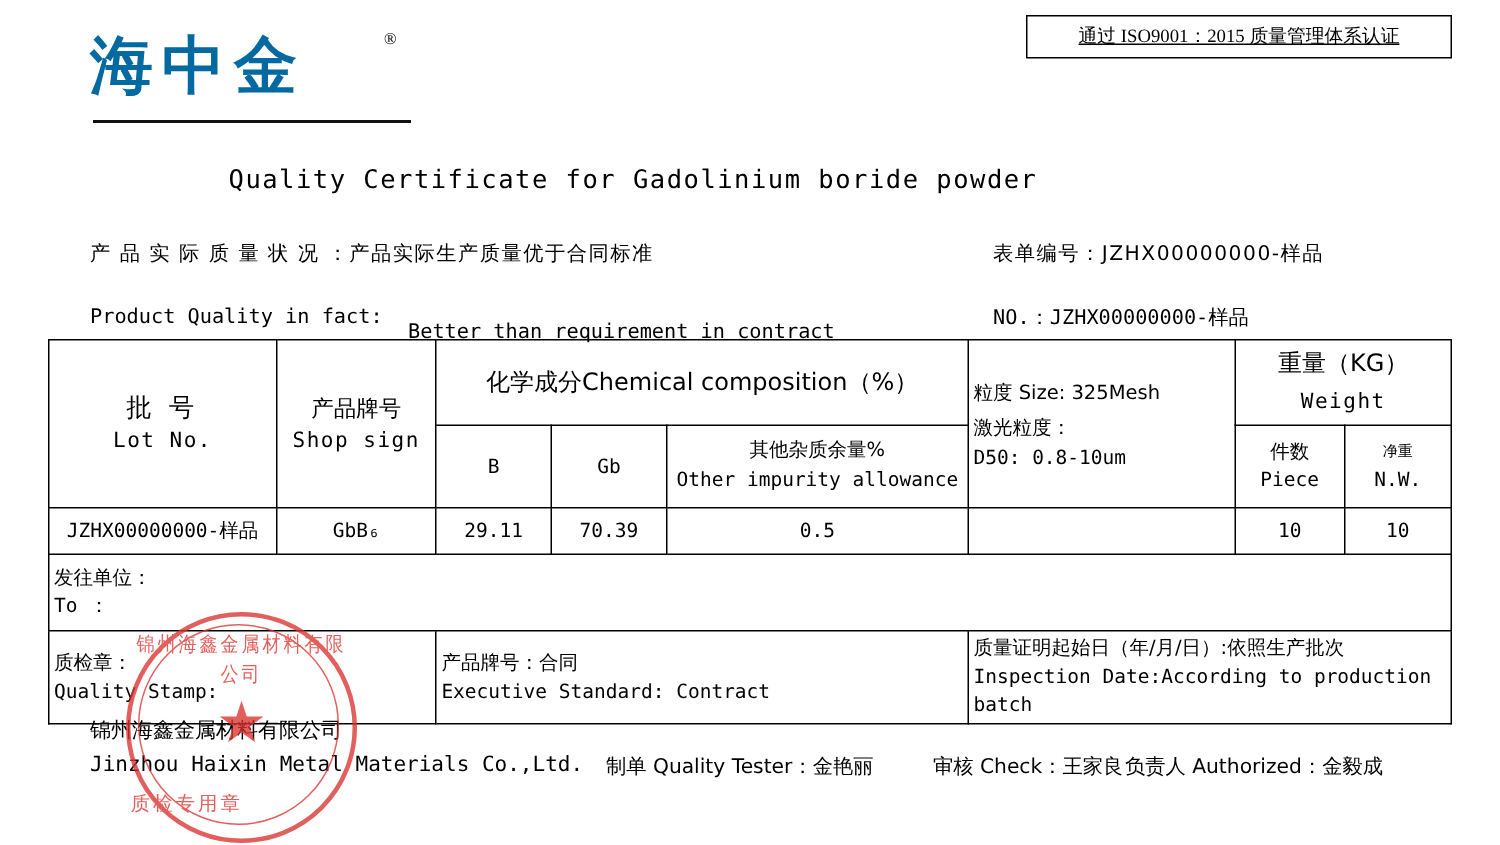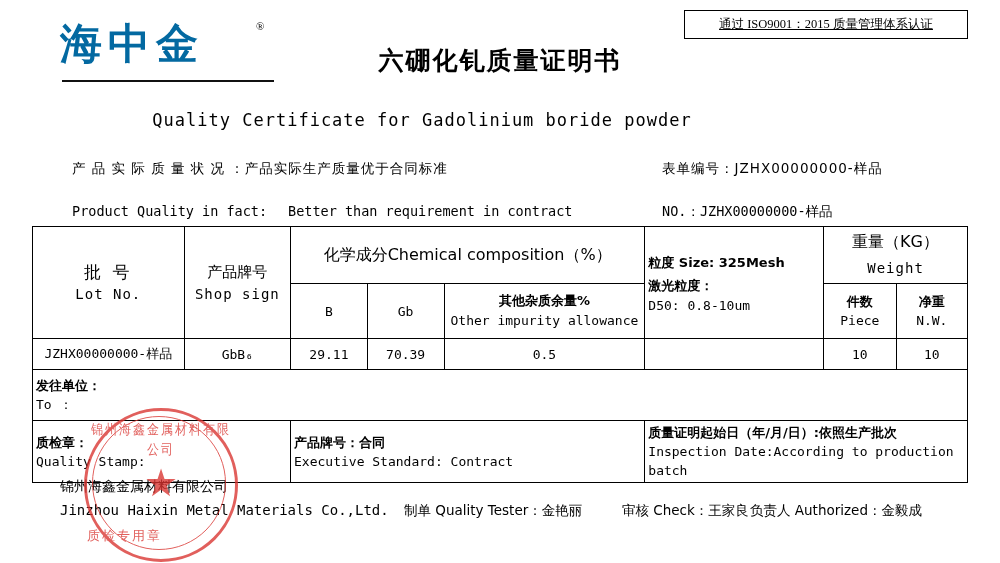--- a/index.html
+++ b/index.html
@@ -91,51 +91,51 @@
 
   
   .sub-row {
     position: absolute;
     left: 32px;
     width: 936px;
     font-size: 14px;
   }
   .sub-row .left {
     position: absolute;
-    left: 40px;
+    left: 28px;
     top: 0;
     white-space: nowrap;
   }
   .sub-row .right {
     position: absolute;
     left: 630px;
     top: 0;
     white-space: nowrap;
   }
   .r1 { top: 160px; letter-spacing: 1px; font-family:"DejaVu Sans", sans-serif; font-size:13.5px;}
   .r2 { top: 203px; font-family: "DejaVu Sans Mono", monospace; font-size: 13.5px;}
-  .r2 .left-b { position:absolute; left:240px; top:0; white-space:nowrap;margin-left:16px;}
+  .r2 .left-b { position:absolute; left:240px; top:10px; white-space:nowrap;}
 
   
   table.main {
     position: absolute;
     left: 32px;
     top: 226px;
     width: 936px;
     border-collapse: collapse;
     font-size: 13px;
     font-family: "DejaVu Sans Mono", monospace;
   }
   table.main td {
     border: 1px solid #000;
     text-align: center;
     vertical-align: middle;
     padding: 2px 3px;
   }
-  .cn { font-family: "DejaVu Sans", sans-serif; font-weight: bold; }
+  .cn { font-family: "DejaVu Sans", sans-serif; }
   .big-cn {
     font-family: "DejaVu Sans", sans-serif;
     font-size: 17px;
     letter-spacing: 3px;
   }
   .mid-cn {
     font-family: "DejaVu Sans", sans-serif;
     font-size: 15px;
   }
   .en-sub {
@@ -246,21 +246,20 @@
   <div class="logo">
     <div class="logo-text">海中金</div>
     <div class="logo-reg">®</div>
     <div class="logo-underline"></div>
   </div>
 
   <div class="cert-box">
     <div>通过 ISO9001：2015 质量管理体系认证</div>
   </div>
 
-  <div class="title-cn">六硼化钆质量证明书</div>
   <div class="title-en">Quality Certificate for Gadolinium boride powder</div>
 
   <div class="sub-row r1">
     <span class="left">产 品 实 际 质 量 状 况 ：产品实际生产质量优于合同标准</span>
     <span class="right">表单编号：JZHX00000000-样品</span>
   </div>
   <div class="sub-row r2">
     <span class="left">Product Quality in fact:</span>
     <span class="left-b">Better than requirement in contract</span>
     <span class="right">NO.：JZHX00000000-样品</span>
@@ -295,21 +294,21 @@
       <td style="width:75px">Gb</td>
       <td style="width:215px">
         <div class="cn" style="font-size:13px;line-height:20px">其他杂质余量%</div>
         <div style="font-size:13px;line-height:20px">Other impurity allowance</div>
       </td>
       <td style="width:70px">
         <div class="cn" style="font-size:13px;line-height:19px">件数</div>
         <div style="font-size:13px;line-height:19px">Piece</div>
       </td>
       <td style="width:70px">
-        <div class="cn" style="font-size:13px;line-height:19px">净重</div>
+        <div class="cn" style="font-size:10px;line-height:19px">净重</div>
         <div style="font-size:13px;line-height:19px">N.W.</div>
       </td>
     </tr>
     <tr class="data-row">
       <td>JZHX00000000-样品</td>
       <td>GbB₆</td>
       <td>29.11</td>
       <td>70.39</td>
       <td>0.5</td>
       <td></td>

